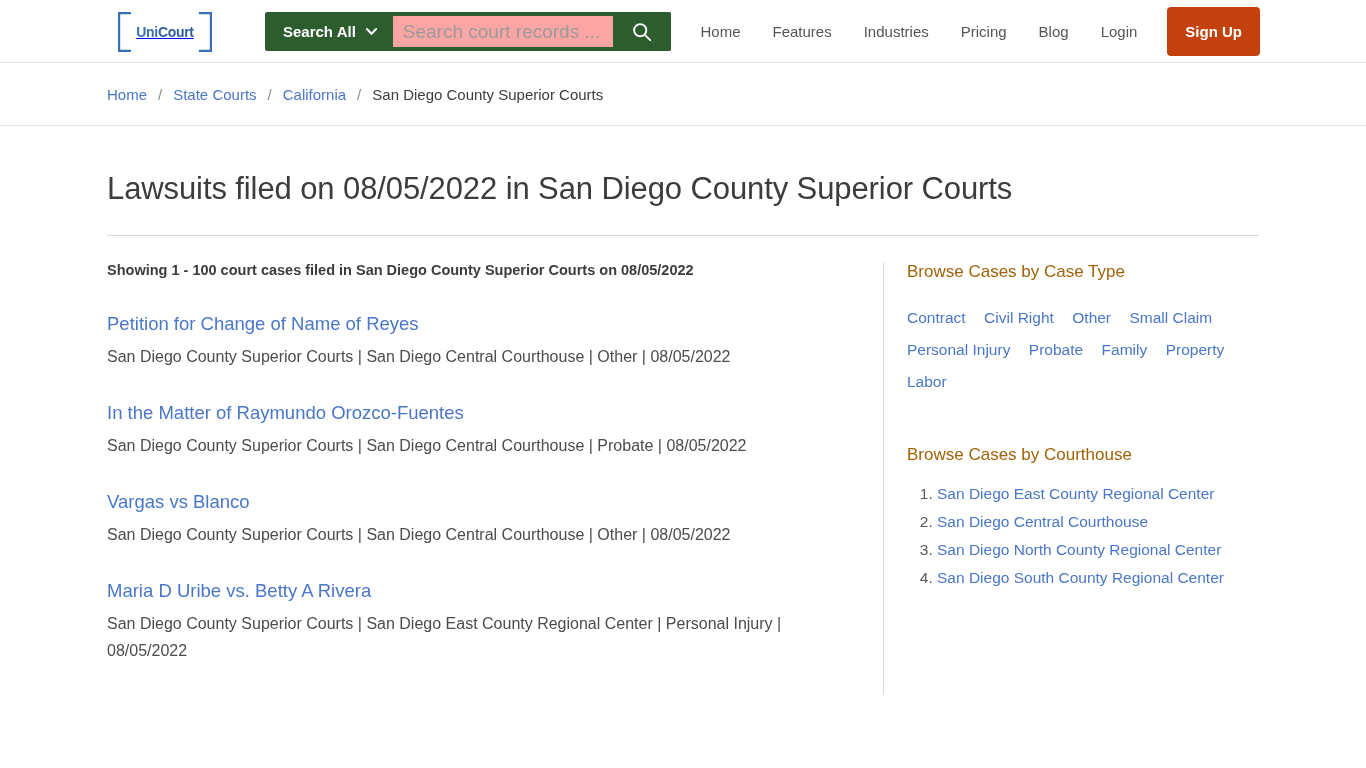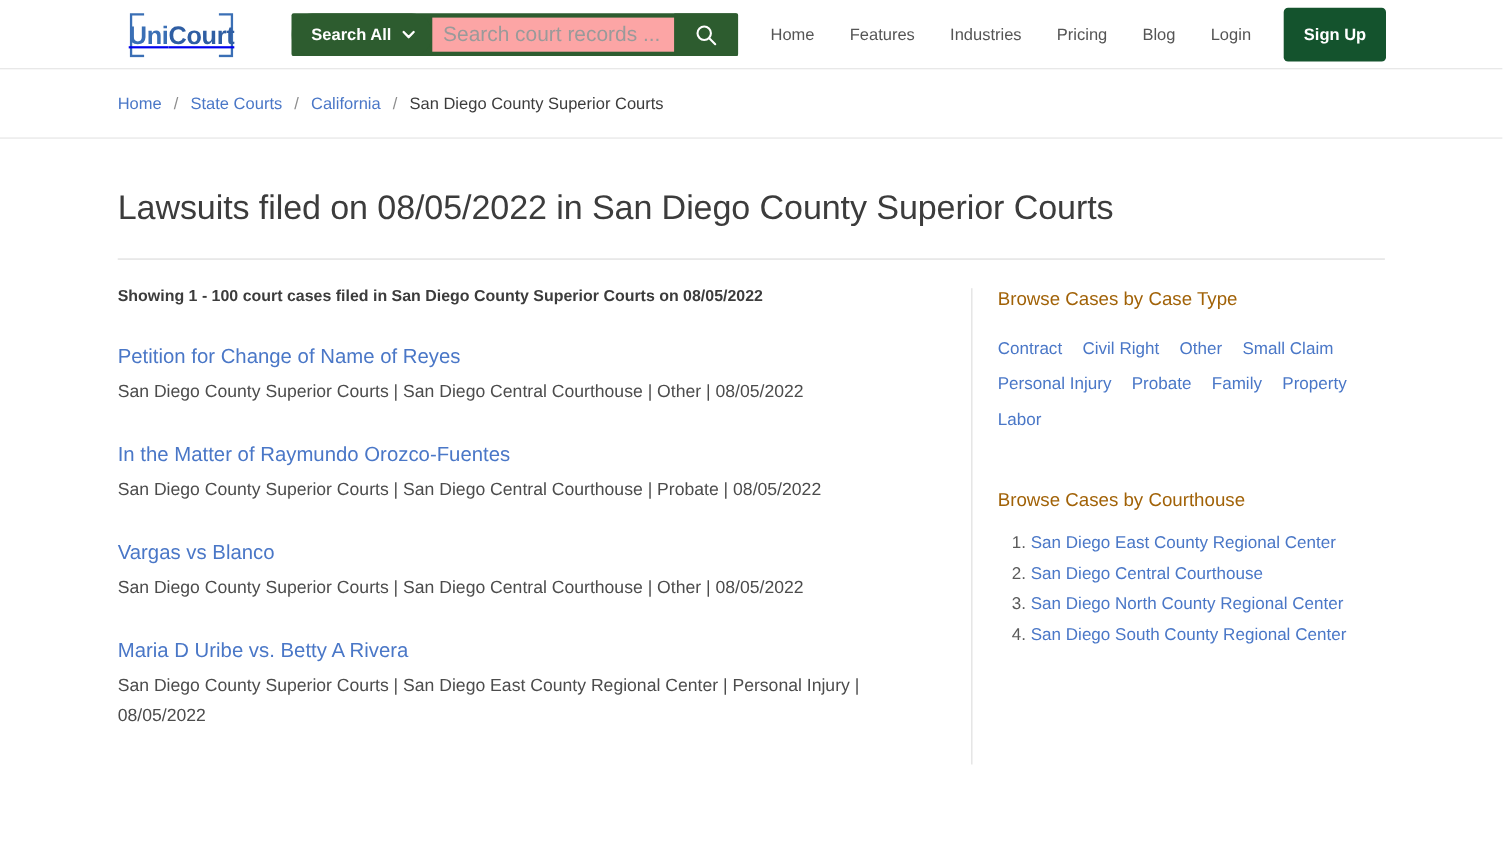--- a/index.html
+++ b/index.html
@@ -34,21 +34,21 @@
     justify-content: center;
   }
   .logo-frame {
     position: absolute;
     left: 0; top: 0;
     width: 94px; height: 40px;
     pointer-events: none;
   }
   .logo-text {
     position: relative;
-    font-size: 23px;
+    font-size: 14px;
     font-weight: bold;
     letter-spacing: -0.3px;
     line-height: 1;
     z-index: 2;
   }
   .logo-uni { color: #3a6fb5; }
   .logo-court { color: #2f5ea3; }
 
   .searchbar {
     position: absolute;
@@ -111,21 +111,21 @@
   }
   .nav a {
     color: #555555;
     font-size: 15px;
     text-decoration: none;
     padding: 0 16px;
     white-space: nowrap;
   }
   .btn-signup {
     margin-left: 14px;
-    background: #14532d;
+    background: #c2410c;
     color: #ffffff;
     font-size: 15px;
     font-weight: bold;
     border: none;
     border-radius: 4px;
     padding: 16px 18px;
     cursor: pointer;
     font-family: "Liberation Sans", sans-serif;
     white-space: nowrap;
   }

